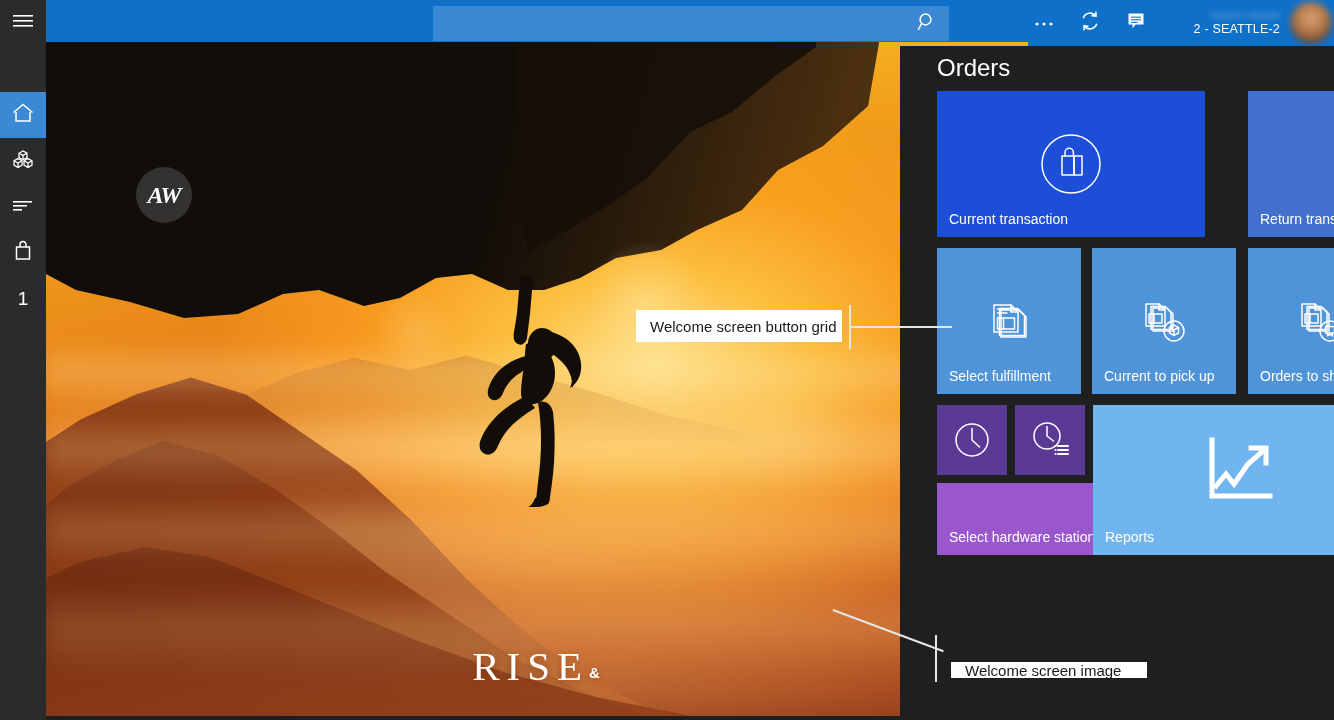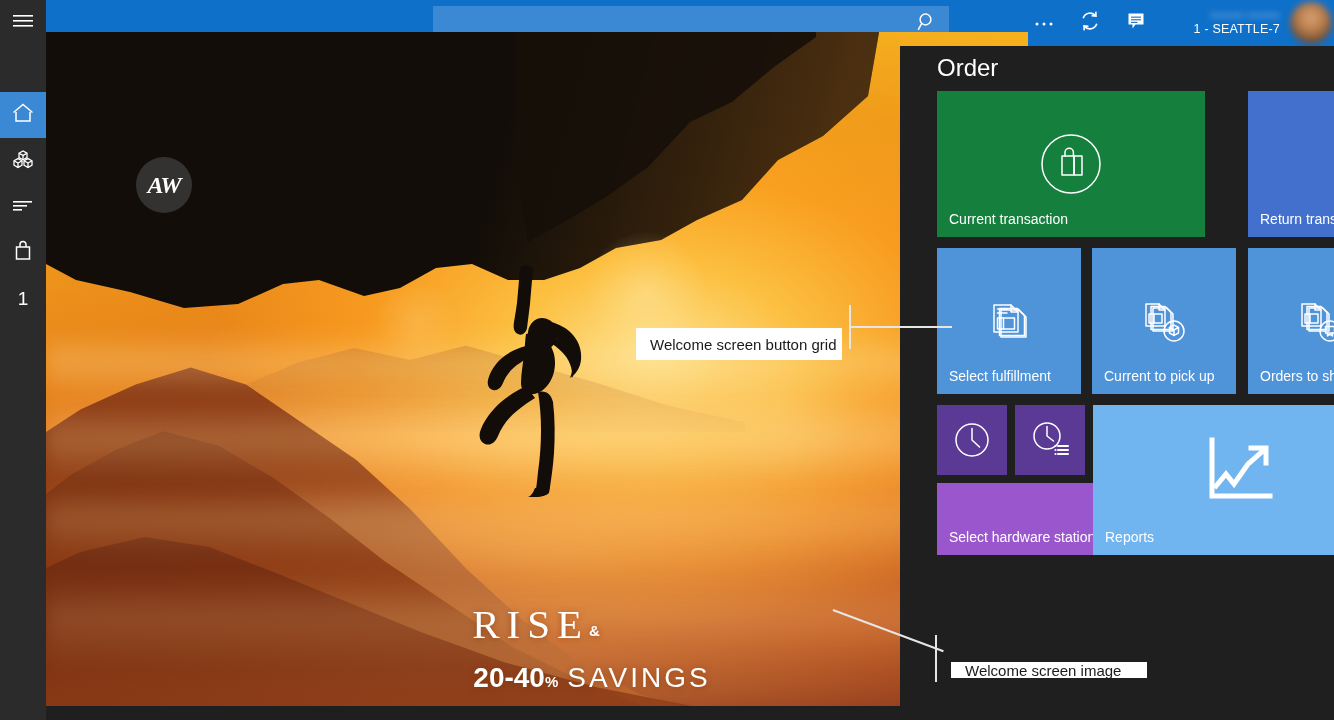--- a/index.html
+++ b/index.html
@@ -98,21 +98,21 @@
   .rail-item.active { background: #3b89d4; }
   .rail-spacer-1 { height: 46px; }
   .rail-count {
     width: 46px; height: 46px;
     display: flex; align-items: center; justify-content: center;
     color: #ffffff; font-size: 19px; cursor: pointer;
   }
 
   
   .welcome-img {
-    position: absolute; left: 46px; top: 32px;
+    position: absolute; left: 46px; top: 42px;
     width: 982px; height: 674px;
     overflow: hidden;
     background: #100c08;
     cursor: pointer;
   }
   .sky {
     position: absolute; inset: 0;
     background:
       radial-gradient(ellipse 620px 380px at 62% 48%, rgba(255,232,150,0.95) 0%, rgba(255,200,70,0.85) 24%, rgba(255,162,35,0.6) 48%, rgba(226,120,25,0.22) 72%, rgba(0,0,0,0) 100%),
       linear-gradient(178deg, #f7b51f 0%, #f2a01a 22%, #e8851a 48%, #d4651b 70%, #b44a1c 88%, #8e3517 100%);
@@ -406,21 +406,21 @@
             <rect x="6" y="9.2" width="10" height="1.1" fill="#0f70c9"></rect>
             <rect x="6" y="11.8" width="6.5" height="1.1" fill="#0f70c9"></rect>
           </svg>
         </span>
       </div>
     </div>
 
     <div class="user-block">
       <div class="user-text">
         <span class="user-name">•••••••• ••••••••</span>
-        <span class="user-store">1 - SEATTLE-7</span>
+        <span class="user-store">2 - SEATTLE-2</span>
       </div>
       <div class="avatar"></div>
     </div>
   </div>
 
   <div class="welcome-img">
     <div class="sky"></div>
 
     <div class="ridge-far"></div>
     <div class="mist m1"></div>
@@ -484,33 +484,28 @@
 
     <div class="aw-logo">
       <span>AW</span>
     </div>
 
     <div class="promo">
       <div class="promo-line1">
         <span class="promo-rise">RISE</span>
         <span class="promo-amp">&amp;</span>
       </div>
-      <div class="promo-save">
-        <span class="promo-pct">20-40</span>
-        <span class="promo-pctsym">%</span>
-        <span class="promo-savings">SAVINGS</span>
-      </div>
     </div>
   </div>
 
   <div class="start-panel">
-    <div class="start-title">Order</div>
+    <div class="start-title">Orders</div>
 
     <div class="tile-grid" id="tile-grid">
-        <div class="tile" style="left: 0px; top: 0px; width: 268px; height: 146px; background: #15803d;">
+        <div class="tile" style="left: 0px; top: 0px; width: 268px; height: 146px; background: #1d4ed8;">
           <div class="tile-icon">
             <svg width="74" height="74" viewBox="0 0 74 74" fill="none" stroke="#fff" stroke-width="1.5" stroke-linejoin="round" stroke-linecap="round">
       <circle cx="37" cy="37" r="29"></circle>
       <rect x="28" y="29" width="12" height="19"></rect>
       <rect x="40" y="29" width="8" height="19"></rect>
       <path d="M31 29 V25.5 A4.2 4.2 0 0 1 39.4 25.5 V29"></path>
     </svg>
           </div>
           <div class="tile-label">Current transaction</div>
         </div>
@@ -602,21 +597,21 @@
       <path d="M45 10 H60 V25"></path>
     </svg>
           </div>
           <div class="tile-label">Reports</div>
         </div>
       </div>
   </div>
 
   <div class="cl-line" style="left:849px; top:305px; width:1.5px; height:44px;"></div>
   <div class="cl-line" style="left:849px; top:326px; width:103px; height:1.5px;"></div>
-  <div class="callout-box" style="left:636px; top:328px; width:206px; height:32px;">
+  <div class="callout-box" style="left:636px; top:310px; width:206px; height:32px;">
     <span>Welcome screen button grid</span>
   </div>
 
   <div class="cl-line" style="left:833px; top:609px; width:118px; height:1.5px; transform:rotate(20.5deg); transform-origin:left center;"></div>
   <div class="cl-line" style="left:935px; top:635px; width:1.5px; height:47px;"></div>
   <div class="callout-box" style="left:951px; top:662px; width:196px; height:16px;">
     <span>Welcome screen image</span>
   </div>
 
 </div>

